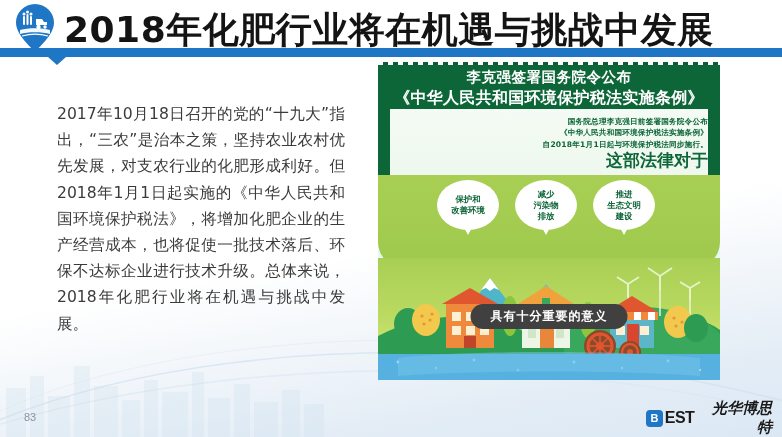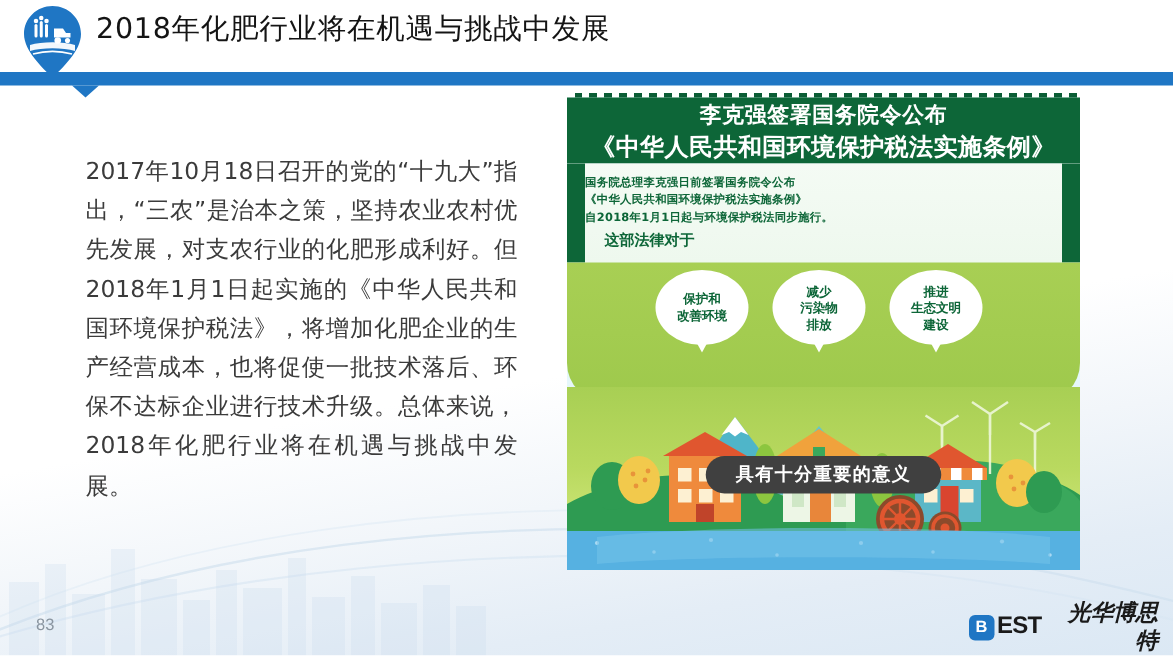--- a/index.html
+++ b/index.html
@@ -14,21 +14,21 @@
   }
   
   .skyline{position:absolute;left:0;bottom:0;width:330px;height:95px;opacity:.5;}
   .arcs{position:absolute;left:0;bottom:0;width:782px;height:110px;opacity:.65;}
 
   
   .hdr{position:absolute;left:0;top:0;width:782px;height:56px;}
   .logo-pin{position:absolute;left:12px;top:3px;width:46px;height:50px;}
   .title{
     position:absolute;left:64px;top:6px;
-    font-size:19px;font-weight:normal;color:#141414;
+    font-size:36px;font-weight:bold;color:#141414;
     letter-spacing:.5px;white-space:nowrap;
     font-family:"DejaVu Sans","Liberation Sans",sans-serif;
   }
   .blue-bar{position:absolute;left:0;top:48px;width:782px;height:9px;background:#1f76c4;}
   .blue-bar:after{
     content:"";position:absolute;left:48px;top:9px;
     border-left:9px solid transparent;border-right:9px solid transparent;
     border-top:8px solid #1f76c4;
   }
 
@@ -57,25 +57,25 @@
   .info-head .l2{font-size:16px;line-height:21px;letter-spacing:.3px;}
 
   .info-white{
     position:absolute;left:0;top:47px;width:342px;height:66px;
     background:linear-gradient(180deg,#f4fbf4 0%,#eef8ee 100%);
   }
   .info-white .edge-l,.info-white .edge-r{
     position:absolute;top:0;width:12px;height:66px;background:#0d6638;}
   .info-white .edge-l{left:0;}.info-white .edge-r{right:0;}
   .sub-lines{
-    position:absolute;left:12px;top:7px;width:318px;text-align:left;
+    position:absolute;left:12px;top:7px;width:318px;text-align:right;
     color:#0d6638;font-family:"DejaVu Sans","Liberation Sans",sans-serif;
   }
   .sub-lines .s{font-size:7.6px;line-height:11.4px;font-weight:bold;letter-spacing:.2px;}
-  .sub-lines .big{font-size:10px;line-height:17px;font-weight:bold;margin-top:2px;margin-left:13px;}
+  .sub-lines .big{font-size:17px;line-height:17px;font-weight:bold;margin-top:2px;margin-left:13px;}
 
   .info-green{
     position:absolute;left:0;top:113px;width:342px;height:93px;
     background:linear-gradient(180deg,#a8cf54 0%,#9ec94c 100%);
     border-bottom-left-radius:26px;border-bottom-right-radius:26px;
   }
   .balloons{position:absolute;left:0;top:118px;width:336px;height:66px;
     display:flex;justify-content:center;gap:16px;}
   .balloon{position:relative;width:62px;height:56px;}
   .balloon .circ{

